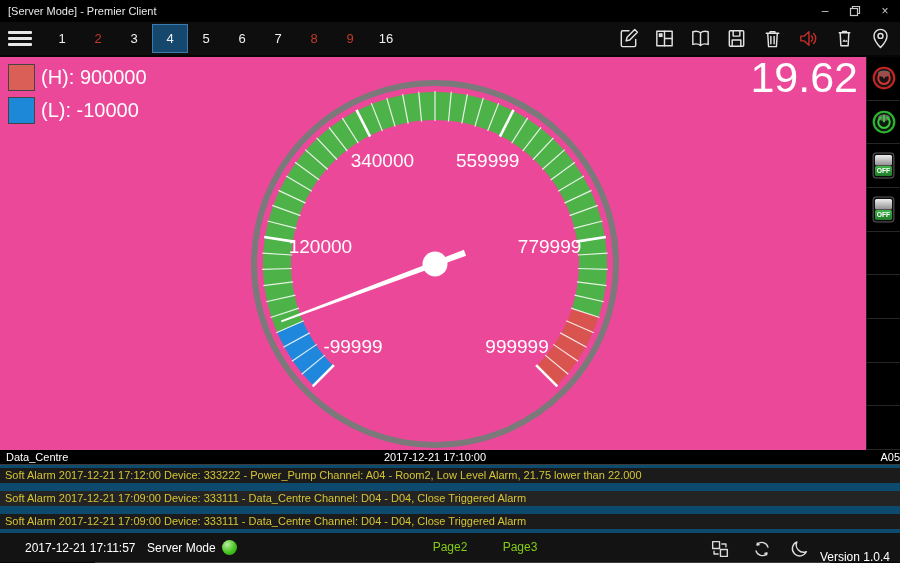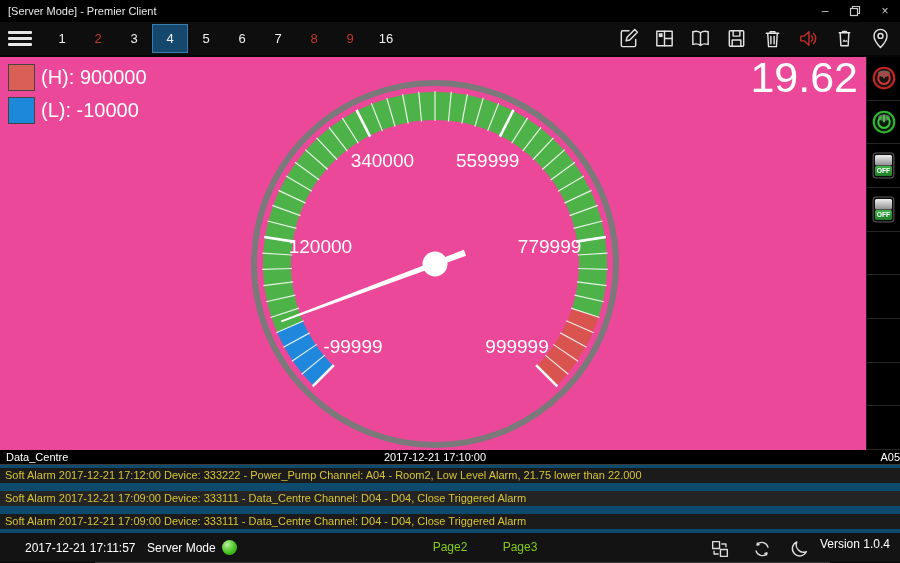--- a/index.html
+++ b/index.html
@@ -52,21 +52,21 @@
   .mode{position:absolute;left:147px;top:8px;}
   .mode-dot{position:absolute;left:222px;top:7px;width:15px;height:15px;border-radius:50%;
             background:radial-gradient(circle at 35% 30%,#b9f09e,#46c421 55%,#27930f);}
   .pages{position:absolute;left:345px;top:0;display:flex;height:29px;}
   .page{width:70px;text-align:center;line-height:29px;color:#84cc16;}
   .page.active{background:#1d5a89;color:#bf362e;margin-top:44px;}
   .sb-icon{position:absolute;top:5px;width:22px;height:22px;}
   .sb-icon path,.sb-icon rect,.sb-icon polyline{stroke:#dcdcdc;fill:none;stroke-width:1.5;stroke-linecap:round;stroke-linejoin:round;}
   .sb-icon .fillw{fill:#dcdcdc;stroke:none;}
   .icon-swap{left:709px;} .icon-sync{left:751px;} .icon-moon{left:789px;}
-  .version{position:absolute;right:10px;top:4px;}
+  .version{position:absolute;right:10px;top:17px;}
   .scrollbar{position:absolute;bottom:0;left:0;right:0;height:4px;background:#070707;}
   .scroll-thumb{position:absolute;left:95px;width:735px;height:4px;background:#3a3a3a;}
 </style>
 </head>
 <body>
 
 <svg width="0" height="0" style="position:absolute">
   <defs>
     <linearGradient id="silv" x1="0" y1="0" x2="0" y2="1">
       <stop offset="0" stop-color="#efefef"></stop>

